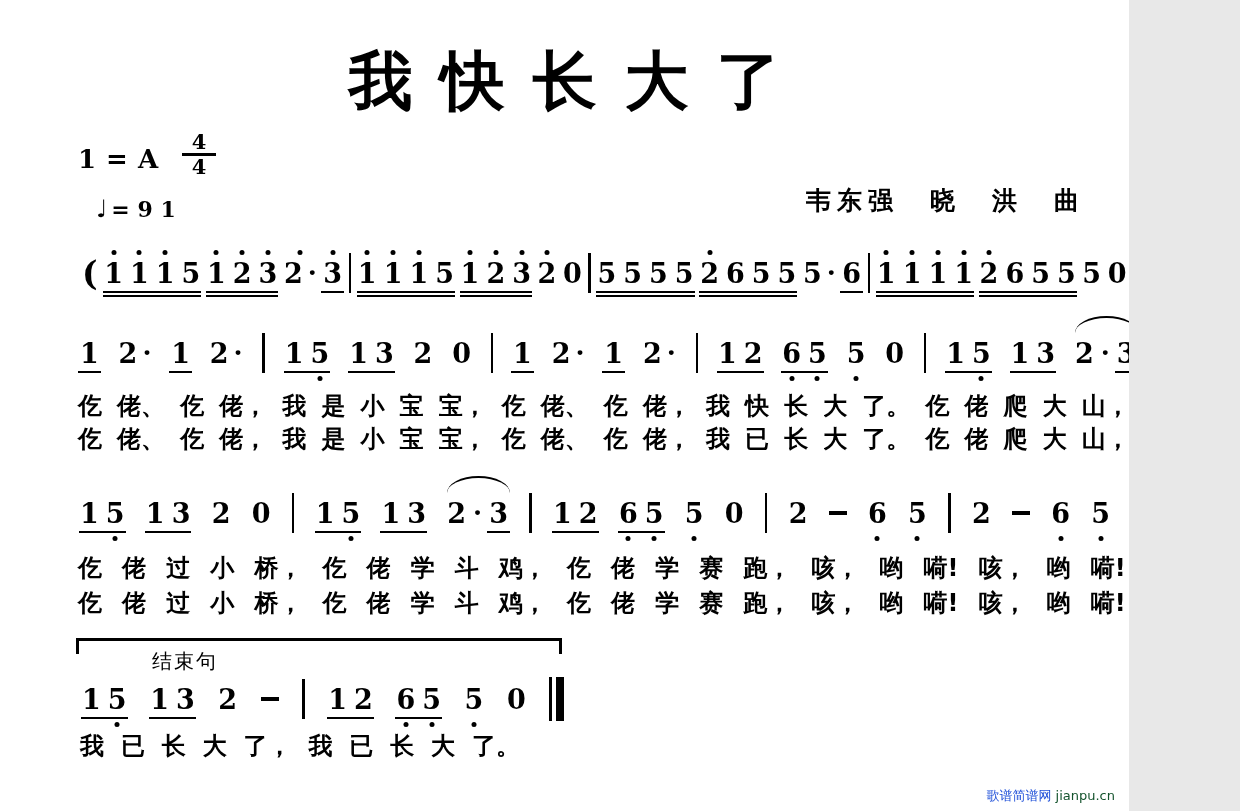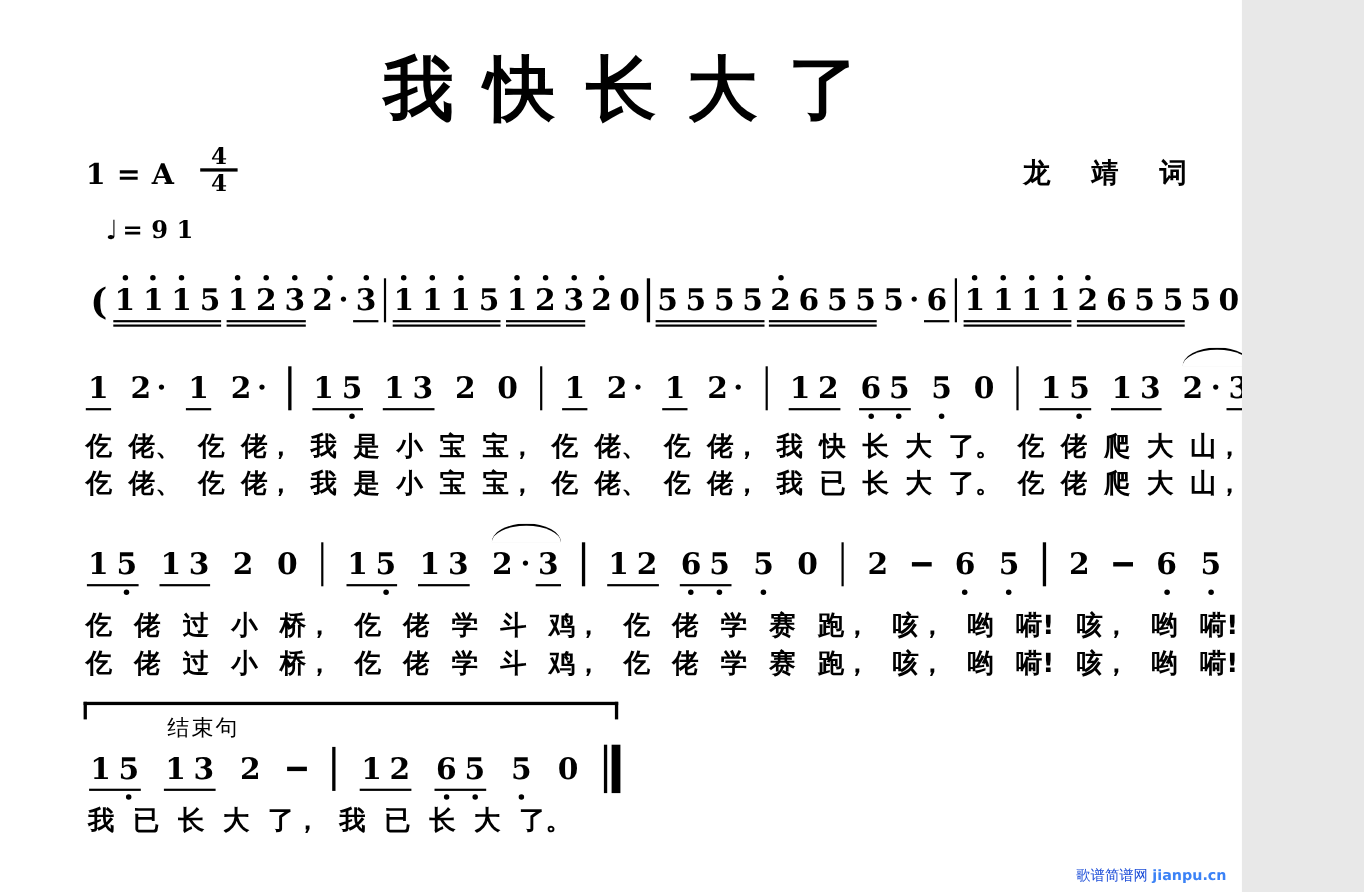--- a/index.html
+++ b/index.html
@@ -107,21 +107,21 @@
       <span class="fbar"></span>
       <span class="fnum">4</span>
     </span>
   </div>
 
   <div class="tempo">
     <span class="glyph">♩</span>
     <span>= 9 1</span>
   </div>
 
-  <div class="credit lyricist">龙　靖　词</div>
+  <div class="credit composer">韦东强　晓　洪　曲</div>
 
   <div class="noterow" id="sys1">
       <span class="paren">(</span>
       <span class="grp">
         <span class="tok">
           <span class="num">1</span>
           <span class="du"></span>
         </span>
         <span class="tok">
           <span class="num">1</span>
@@ -705,16 +705,16 @@
       <span class="syl">了，</span>
       <span class="syl">我</span>
       <span class="syl">已</span>
       <span class="syl">长</span>
       <span class="syl">大</span>
       <span class="syl">了。</span>
     </div>
 
   <div class="watermark">
     <span id="wm-name" style="color: #1d4ed8;">歌谱简谱网</span>
-    <span id="wm-url" style="color: #3b82f6; font-weight: bold;">jianpu.cn</span>
+    <span id="wm-url" style="color: #14532d;">jianpu.cn</span>
   </div>
 
 </div>
 
 </body></html>

